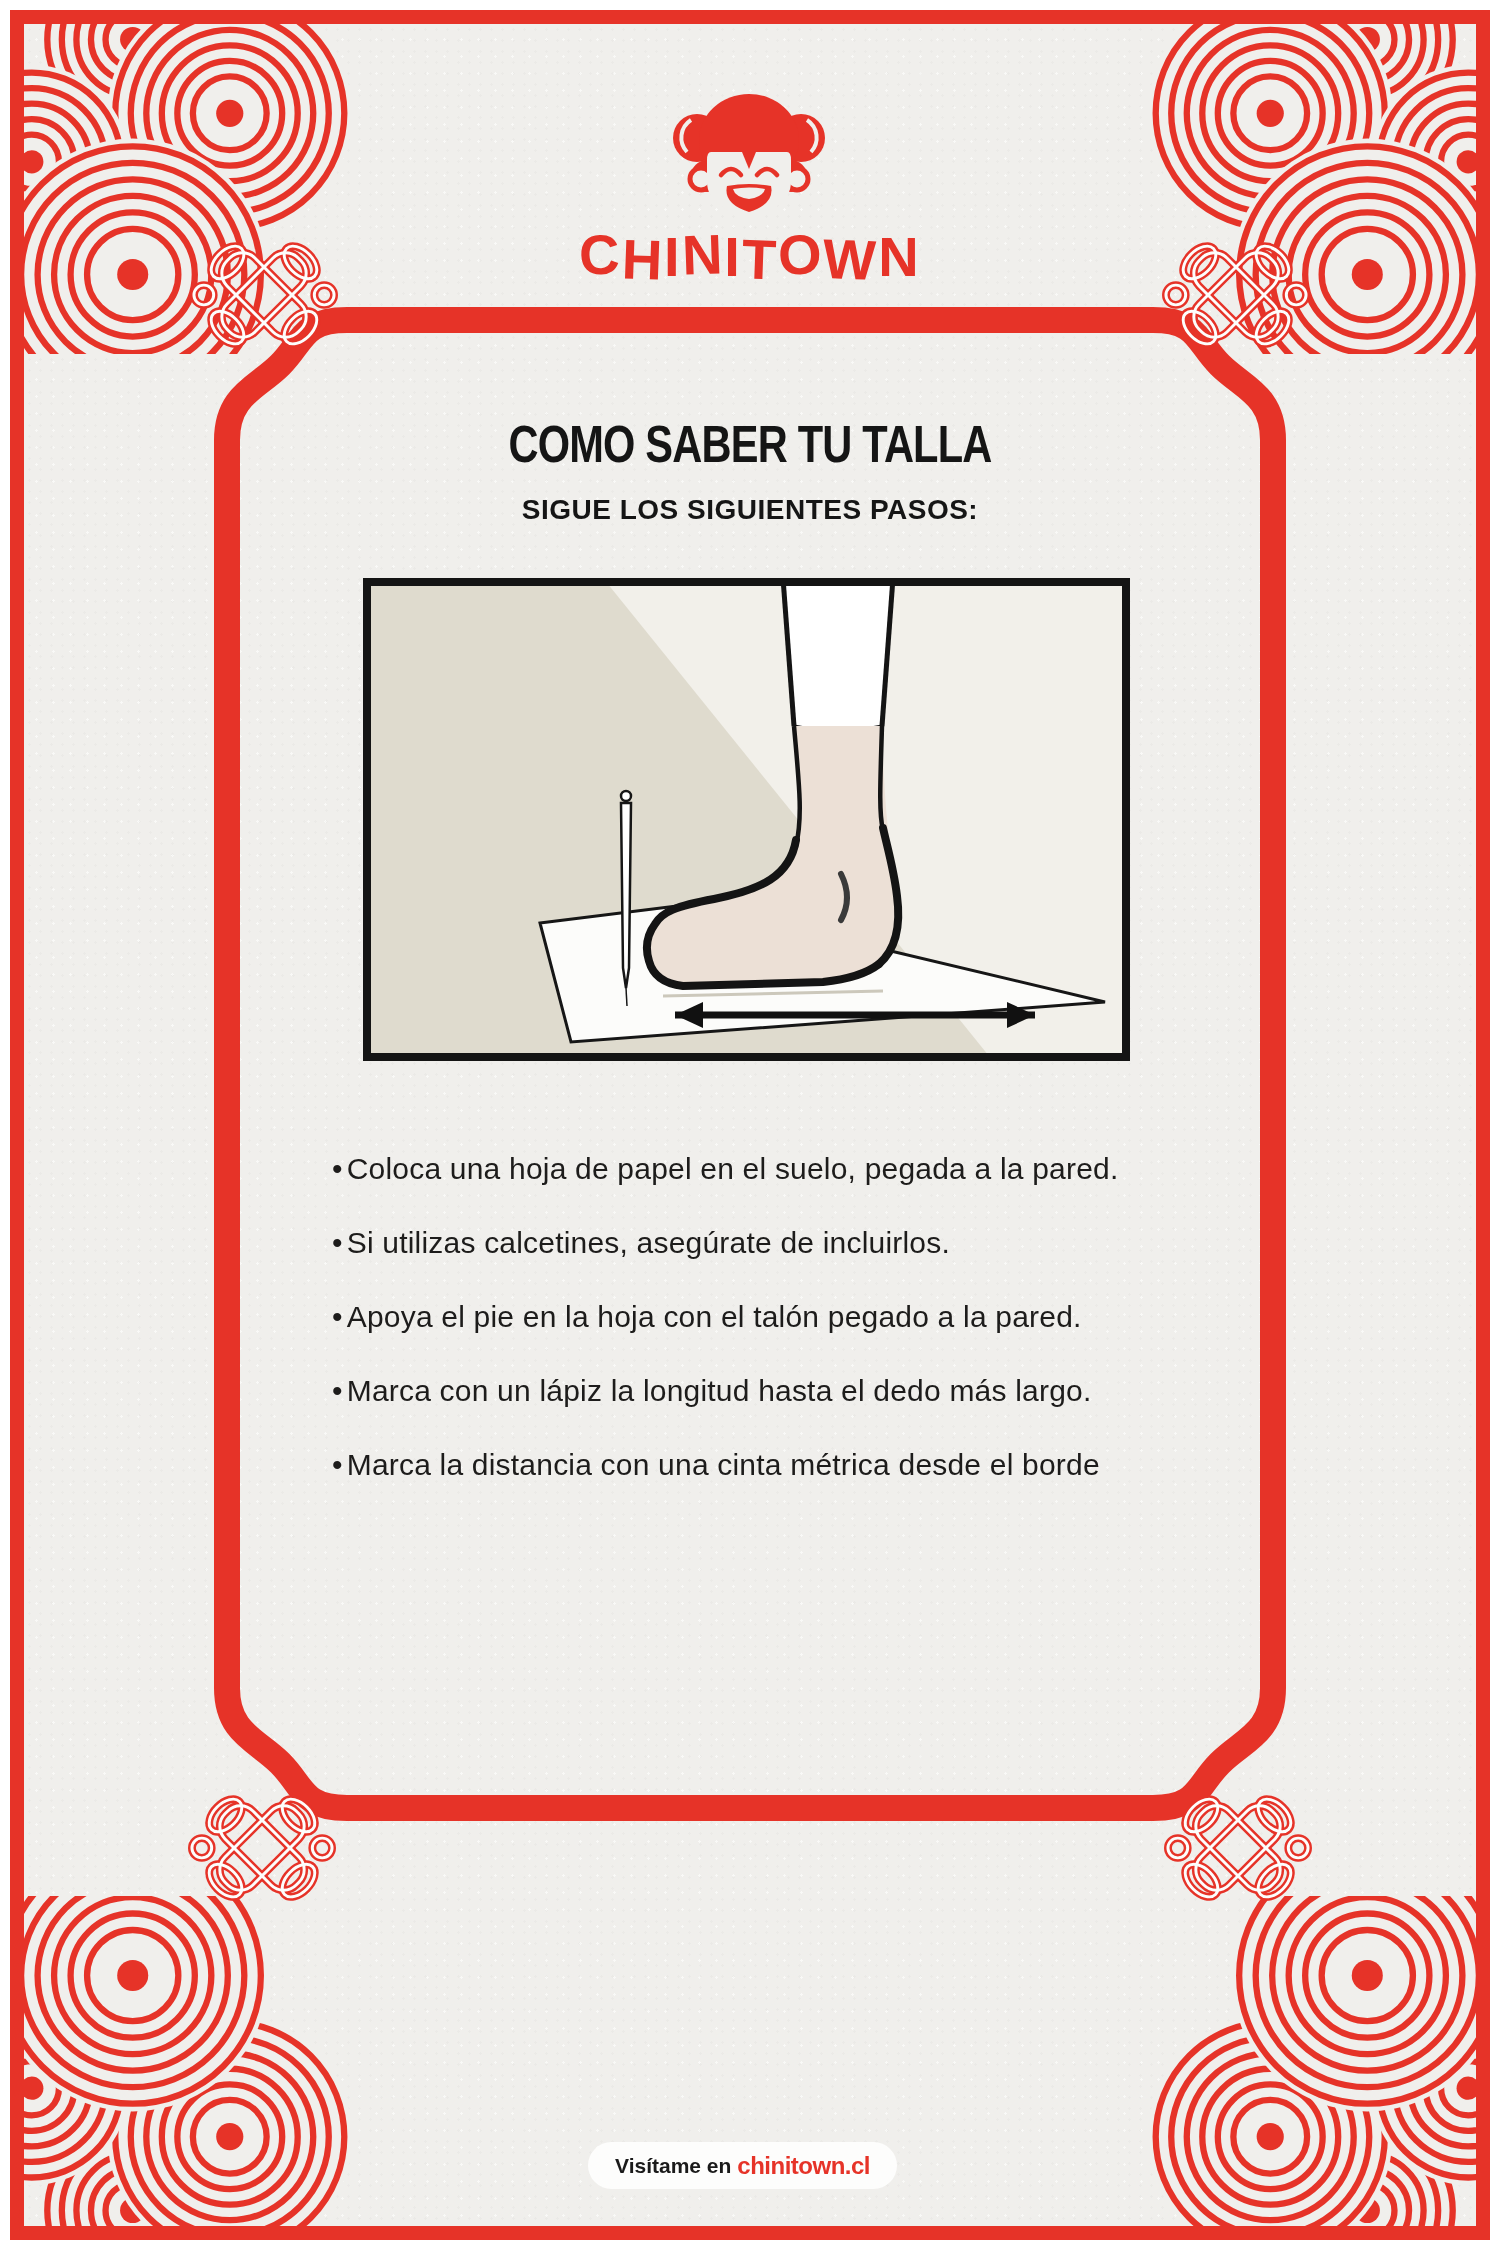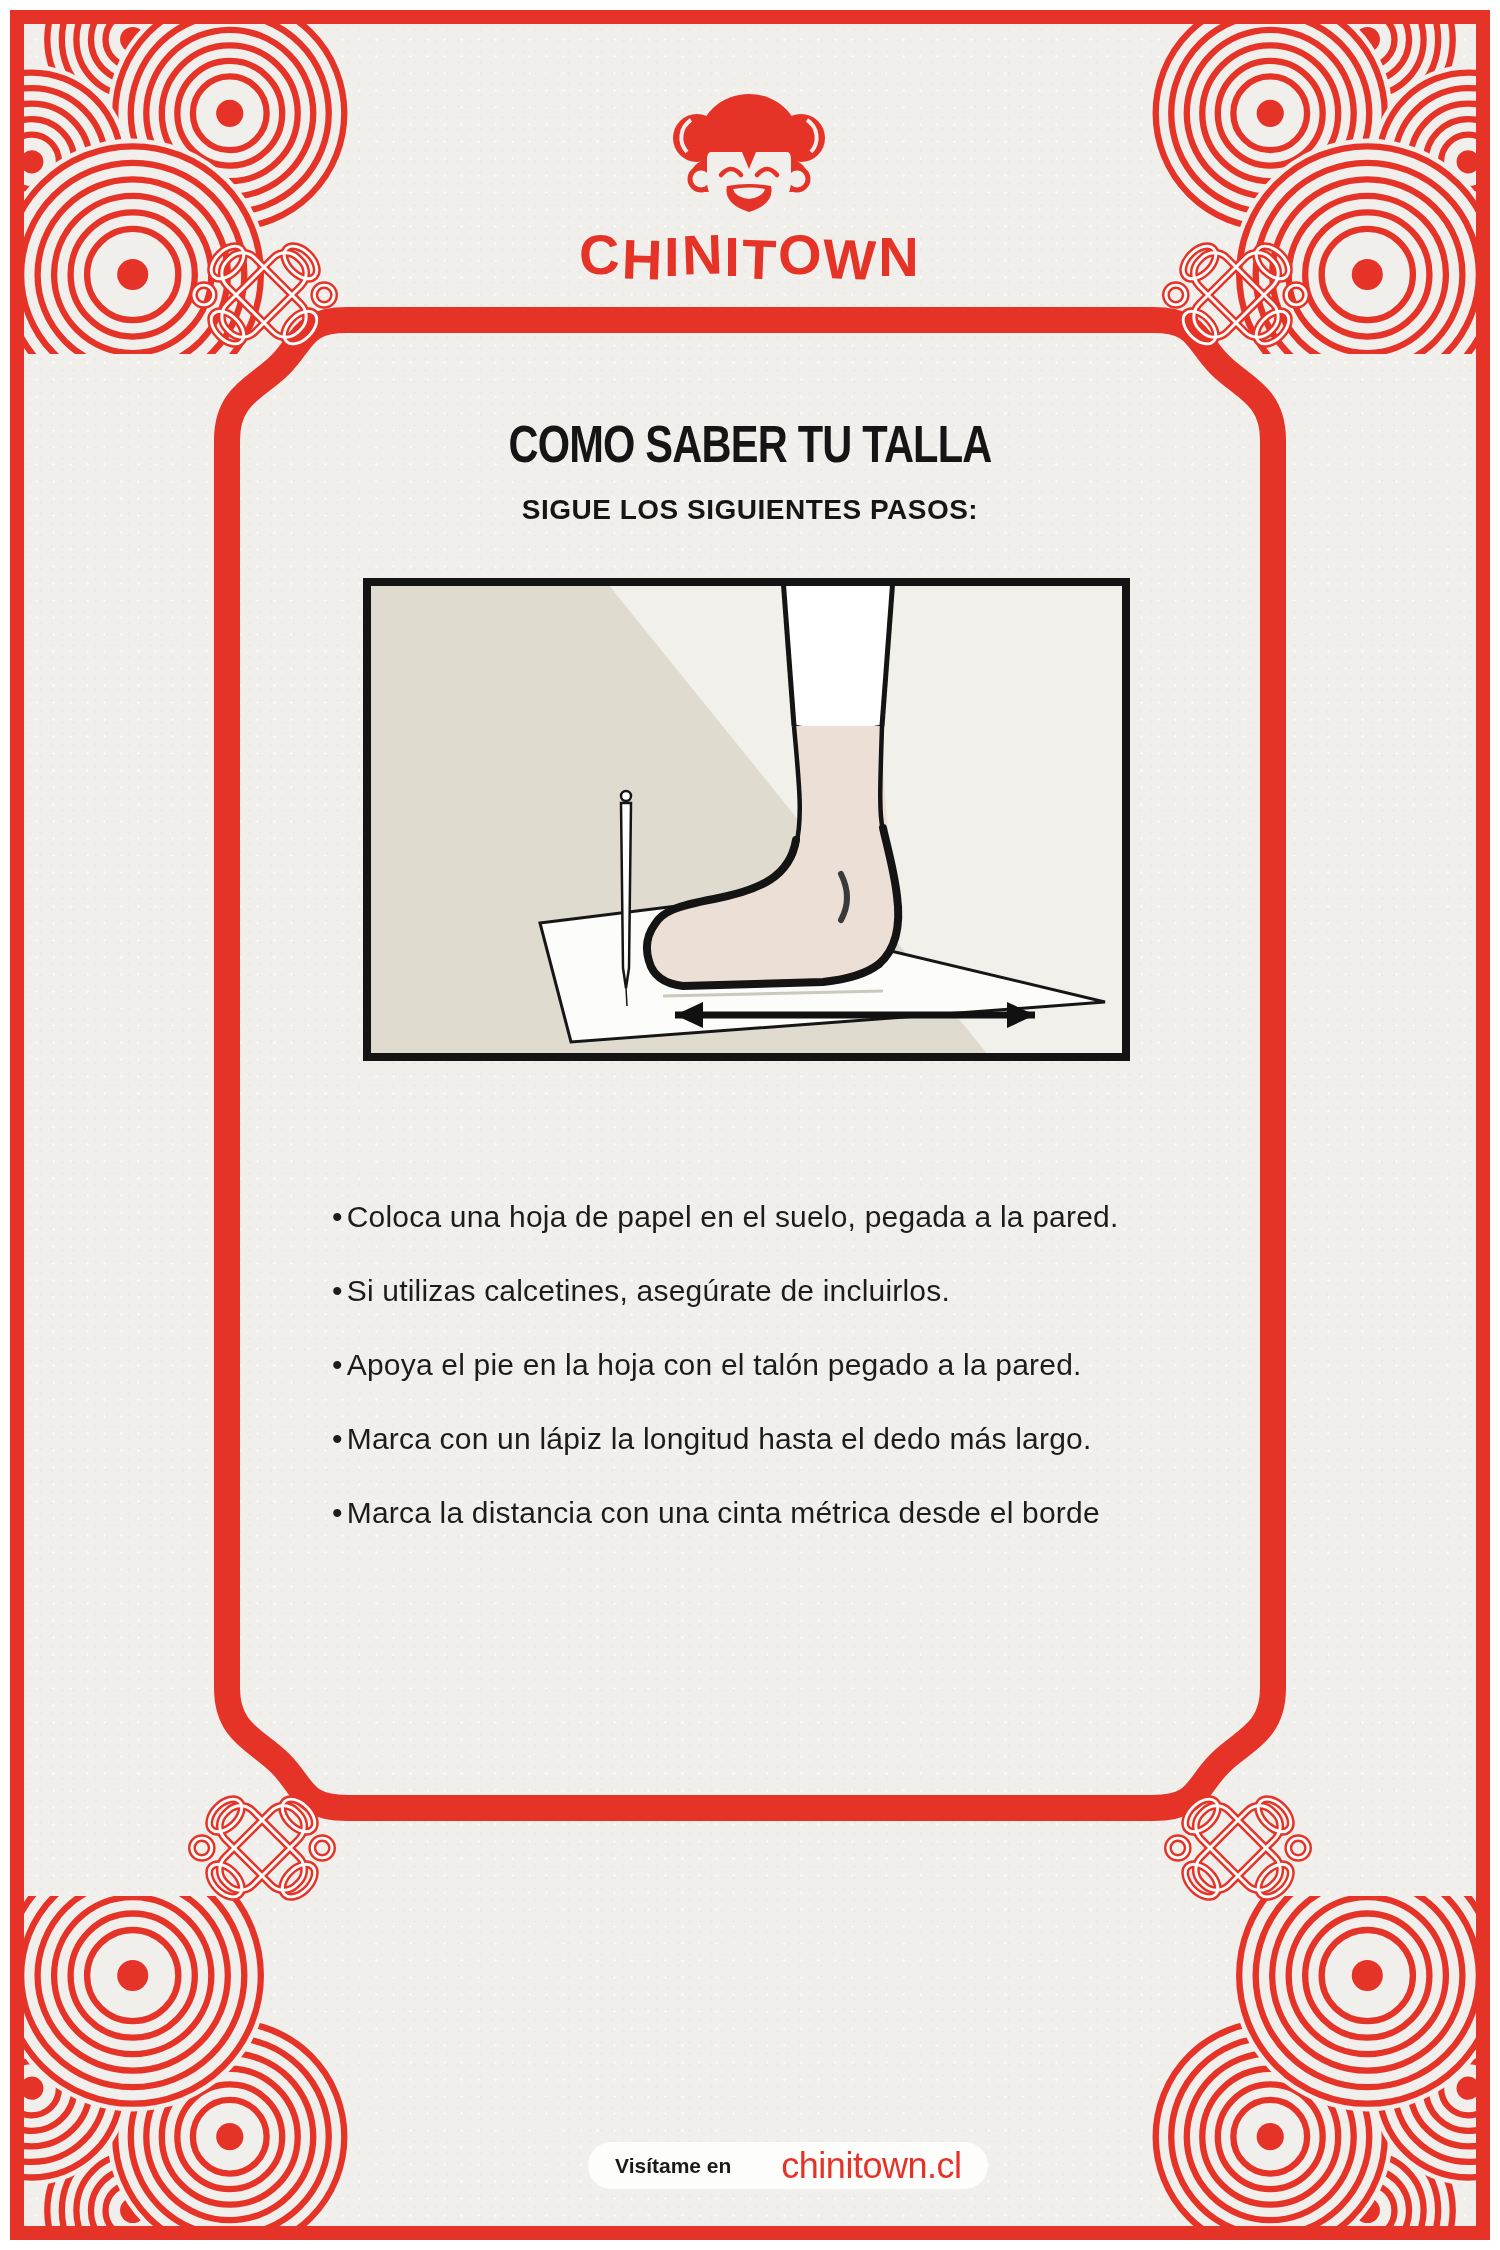--- a/index.html
+++ b/index.html
@@ -49,33 +49,33 @@
     white-space:nowrap;
   }
   .title .squeeze{display:inline-block;transform:scaleX(0.80);transform-origin:center;}
   .subtitle{
     position:absolute;left:0;top:494px;width:100%;text-align:center;
     color:var(--ink);font-size:28px;font-weight:bold;letter-spacing:0.5px;
   }
   .illustration{position:absolute;left:363px;top:578px;width:767px;height:483px;}
   .steps{
     position:absolute;left:332px;top:1152px;width:880px;list-style:none;
-    color:#1d1c1b;font-size:30px;line-height:33px;letter-spacing:0.2px;margin-top:48px;
+    color:#1d1c1b;font-size:30px;line-height:33px;letter-spacing:0.2px;
   }
   .steps li{margin-bottom:41px;white-space:nowrap;}
   .steps li::before{content:"\2022";font-size:30px;margin-right:4px;}
   .steps li.cont{padding-left:17px;}
   .steps li.cont::before{content:"";margin-right:0;}
   .footer-pill{
     position:absolute;left:588px;top:2142px;height:47px;
     display:flex;align-items:center;gap:6px;padding:0 27px;
     background:#fdfdfc;border-radius:26px;
   }
   .footer-prefix{font-size:21px;font-weight:bold;color:#1a1a1a;white-space:nowrap;}
-  .footer-site{font-size:36px;font-weight:normal;color:var(--red);letter-spacing:-0.5px;white-space:nowrap;margin-left:44px;}
+  .footer-site{font-size:24px;font-weight:bold;color:var(--red);letter-spacing:-0.5px;white-space:nowrap;}
 </style>
 </head>
 <body>
 
 <div class="poster">
   <div class="sheet"></div>
 
   <svg class="corner tl" viewBox="0 0 340 340">
     <defs>
       <g id="cloudg" fill="none" stroke="var(--red)" stroke-width="6.5">

